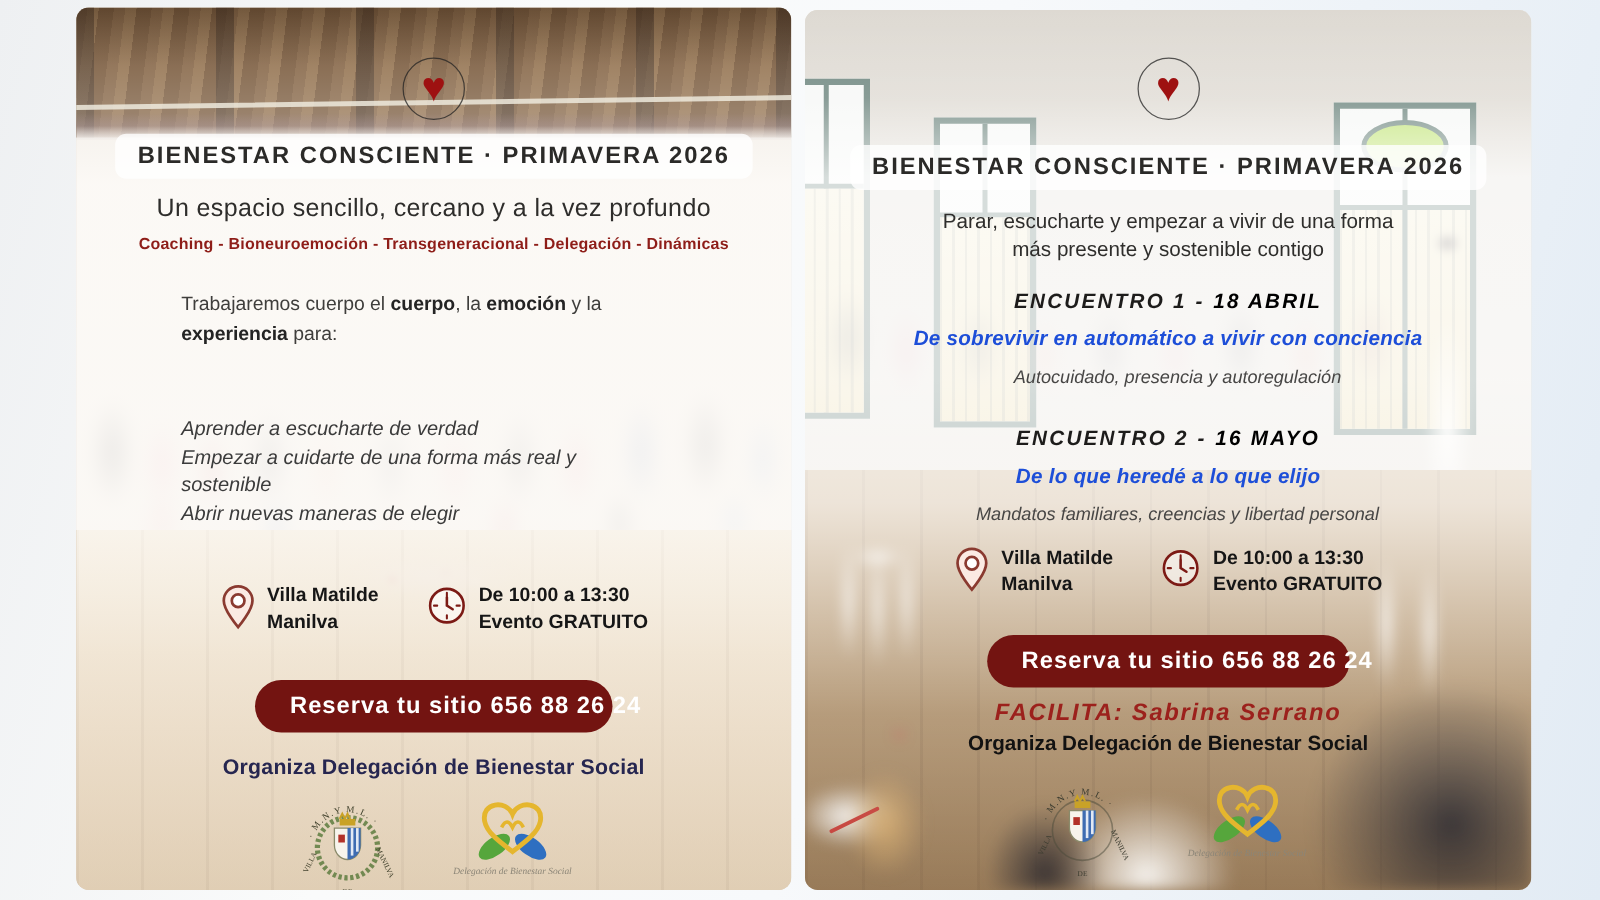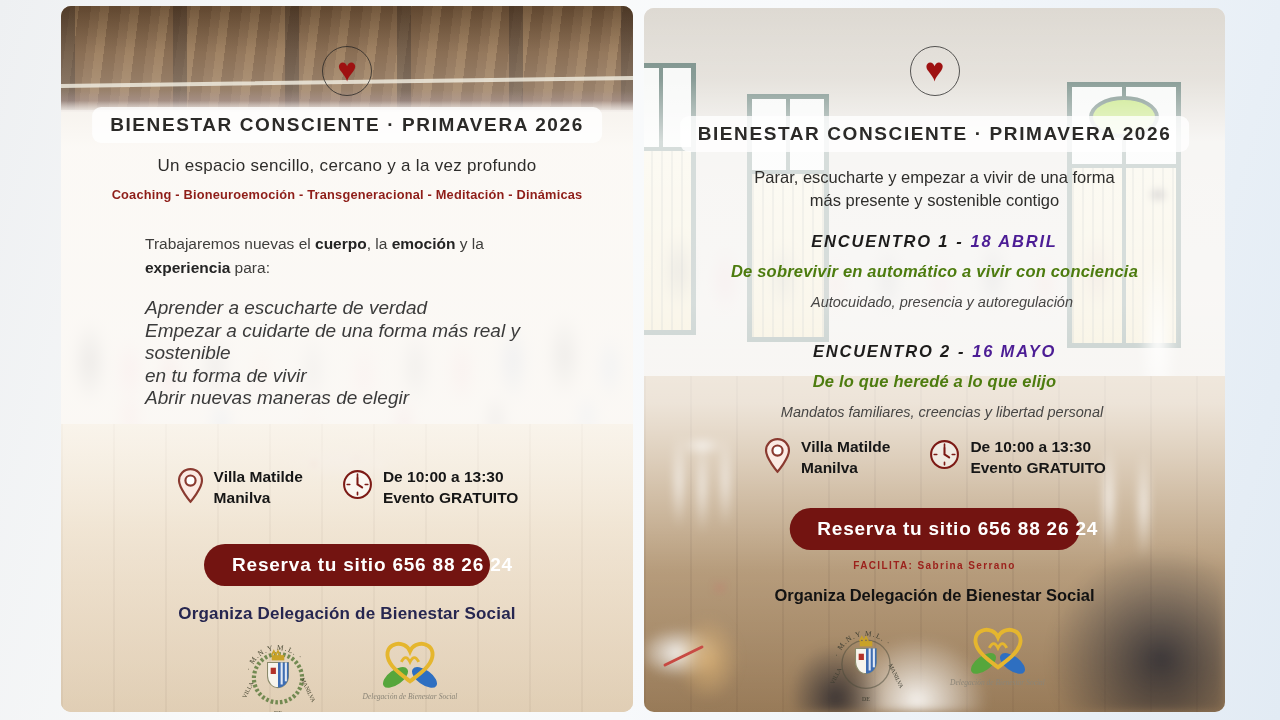--- a/index.html
+++ b/index.html
@@ -117,43 +117,43 @@
       rgba(255,255,255,.8) 19%,rgba(255,255,255,.8) 42%,rgba(255,255,255,.72) 56%,
       rgba(255,255,255,.45) 68%,rgba(255,255,255,.2) 80%,rgba(255,255,255,.08) 100%);}
 
   
   .heart-badge{width:50px;height:50px;left:50%;margin-left:-25px;border:1.6px solid rgba(35,35,35,.75);
     border-radius:50%;display:flex;align-items:center;justify-content:center;box-sizing:border-box;}
   .heart-glyph{font-size:33px;line-height:1;color:#9e1111;margin-top:-3px;}
   .title-pill{display:inline-block;left:auto;right:auto;position:absolute;transform:translateX(-50%);left:50%!important;
     background:rgba(255,255,255,.8);border-radius:9px;padding:7px 18px;white-space:nowrap;
     font-weight:bold;font-size:19px;letter-spacing:1.6px;color:#2b2a28;}
-  .subtitle{font-size:17px;color:#2e2d2b;letter-spacing:.3px;}
+  .subtitle{font-size:20px;color:#2e2d2b;letter-spacing:.3px;}
   .subtitle-r{font-size:16.5px;color:#2f2e2c;line-height:23px;}
   .specialties{font-size:12.8px;font-weight:bold;color:#8e1d18;letter-spacing:.2px;}
   .intro{left:84px!important;right:40px;text-align:left;font-size:15.5px;line-height:24px;color:#3f3e3c;}
   .intro b{color:#242424;}
   .benefits{left:84px!important;right:30px;text-align:left;font-style:italic;
-    font-size:19px;line-height:22.5px;color:#3b3b3b;}
+    font-size:16px;line-height:22.5px;color:#3b3b3b;margin-top:36px;}
   .locrow{display:flex;justify-content:center;align-items:flex-start;gap:38px;}
   .locitem{display:flex;align-items:flex-start;gap:9px;text-align:left;}
   .loctext span{display:block;font-weight:bold;font-size:15.5px;line-height:21px;color:#161616;}
   .pin-svg{width:29px;height:40px;flex:0 0 auto;}
   .clock-svg{width:33px;height:33px;flex:0 0 auto;margin-top:2px;}
   .cta{left:50%!important;transform:translateX(-50%);display:inline-block;position:absolute;
     background:#731411;color:#fff;font-weight:bold;font-size:19px;letter-spacing:.8px;
     padding:10px 28px;border-radius:24px;white-space:nowrap;cursor:pointer;}
   .organizer{font-weight:bold;font-size:17px;color:#262650;letter-spacing:.2px;}
   .organizer-r{font-weight:bold;font-size:16.5px;color:#121212;}
   .enc-label{font-weight:bold;font-style:italic;font-size:16.5px;letter-spacing:1.8px;color:#1d1c1b;}
   .enc-label .sep{margin:0 7px;}
-  .enc-label .date{color:#4c1d95;font-style:italic;}
-  .enc-title{font-weight:bold;font-style:italic;font-size:16.5px;color:#4d7c0f;letter-spacing:.2px;}
+  .enc-label .date{color:#000000;font-style:italic;}
+  .enc-title{font-weight:bold;font-style:italic;font-size:16.5px;color:#1d4ed8;letter-spacing:.2px;}
   .enc-sub{font-style:italic;font-size:14.5px;color:#474645;margin-left:15px;}
-  .facilita{font-weight:bold;font-size:10px;letter-spacing:1.4px;color:#9c211c;}
+  .facilita{font-weight:bold;font-style:italic;font-size:19px;letter-spacing:1.4px;color:#9c211c;}
   .logos{display:flex;justify-content:center;align-items:flex-start;gap:42px;}
   .crest-svg{width:84px;height:88px;}
   .dele{width:96px;display:flex;flex-direction:column;align-items:center;}
   .dele-svg{width:80px;height:60px;}
   .dele-caption{font-family:"Liberation Serif","DejaVu Serif",serif;font-style:italic;
     font-size:7.5px;color:#8b8577;margin-top:2px;white-space:nowrap;}
 </style>
 </head>
 <body>
 
@@ -171,30 +171,29 @@
       <div class="floor-l"></div>
       <div class="centerpiece"></div>
       <div class="veil-l"></div>
     </div>
     <div class="content">
       <div class="heart-badge" style="top:40px">
         <span class="heart-glyph">♥</span>
       </div>
       <h1 class="title-pill" style="top:101px">BIENESTAR CONSCIENTE · PRIMAVERA 2026</h1>
       <p class="subtitle" style="top:150px">Un espacio sencillo, cercano y a la vez profundo</p>
-      <p class="specialties" style="top:181px">Coaching - Bioneuroemoción - Transgeneracional - Meditación - Dinámicas</p>
+      <p class="specialties" style="top:181px">Coaching - Bioneuroemoción - Transgeneracional - Delegación - Dinámicas</p>
       <div class="intro" style="top:226px">
-        <div><span>Trabajaremos nuevas el </span><b>cuerpo</b><span>, la </span><b>emoción</b><span> y la</span></div>
+        <div><span>Trabajaremos cuerpo el </span><b>cuerpo</b><span>, la </span><b>emoción</b><span> y la</span></div>
         <div><b>experiencia</b><span> para:</span></div>
       </div>
       <div class="benefits" style="top:291px">
         <div>Aprender a escucharte de verdad</div>
         <div>Empezar a cuidarte de una forma más real y</div>
         <div>sostenible</div>
-        <div>en tu forma de vivir</div>
         <div>Abrir nuevas maneras de elegir</div>
       </div>
       <div class="locrow" style="top:460px">
         <div class="locitem">
           <svg class="pin-svg" viewBox="0 0 24 32">
             <path d="M12 2 C6.5 2 2.5 6.3 2.5 11.5 C2.5 18 12 29 12 29 C12 29 21.5 18 21.5 11.5 C21.5 6.3 17.5 2 12 2 Z" fill="#fbeae3" stroke="#8a3a30" stroke-width="1.8"></path>
             <circle cx="12" cy="11.5" r="4.2" fill="#ffffff" stroke="#8a3a30" stroke-width="1.8"></circle>
           </svg>
           <div class="loctext">
             <span>Villa Matilde</span>

